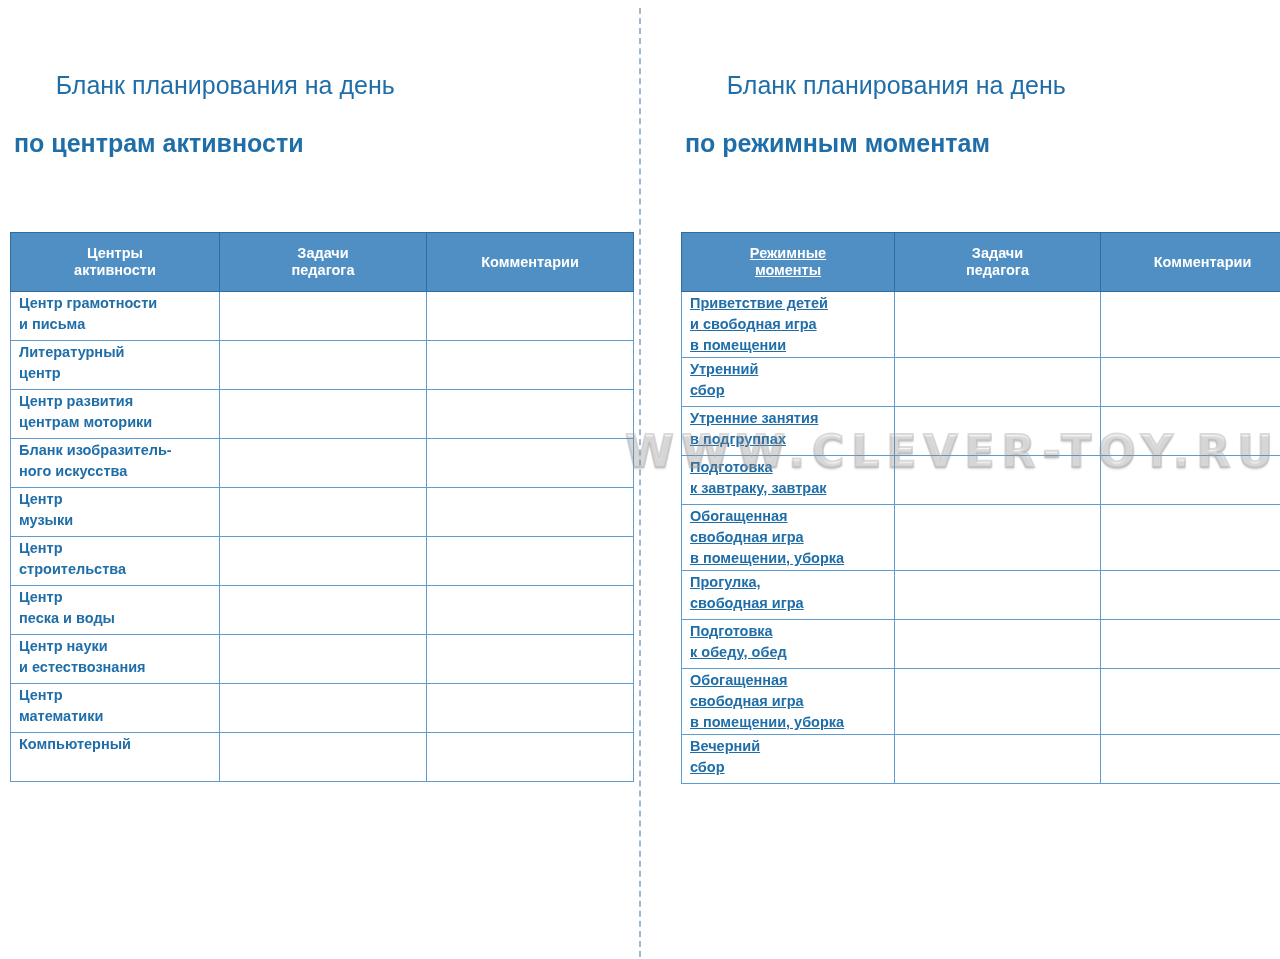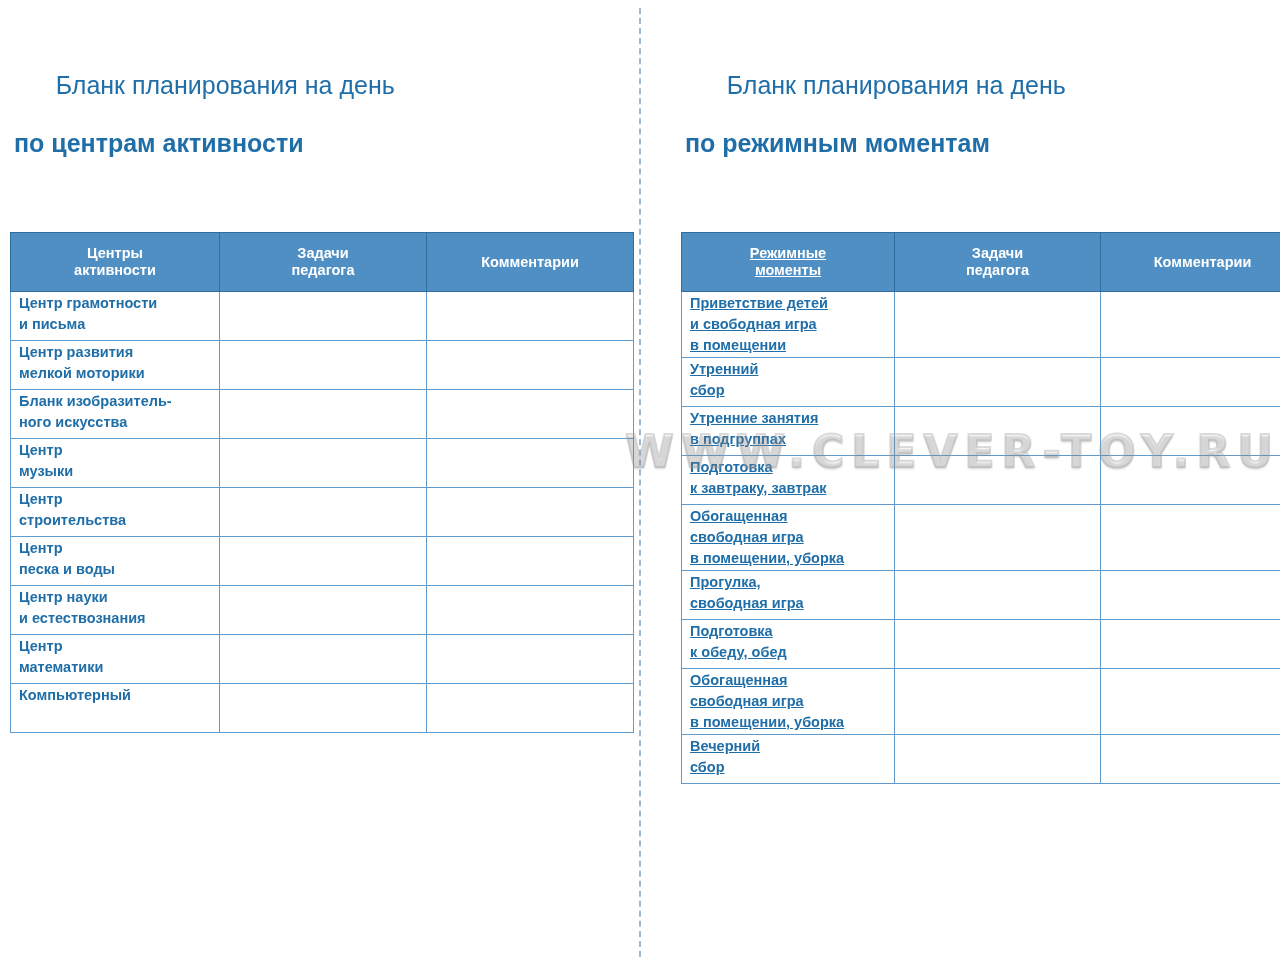--- a/index.html
+++ b/index.html
@@ -150,22 +150,30 @@
         <tr>
           <td class="c1">
             <div>Центр грамотности</div>
             <div>и письма</div>
           </td>
           <td class="c2 blank"></td>
           <td class="c3 blank"></td>
         </tr>
         <tr>
           <td class="c1">
+            <div>Литературный</div>
+            <div>центр</div>
+          </td>
+          <td class="c2 blank"></td>
+          <td class="c3 blank"></td>
+        </tr>
+        <tr>
+          <td class="c1">
             <div>Центр развития</div>
-            <div>мелкой моторики</div>
+            <div>центрам моторики</div>
           </td>
           <td class="c2 blank"></td>
           <td class="c3 blank"></td>
         </tr>
         <tr>
           <td class="c1">
             <div>Бланк изобразитель-</div>
             <div>ного искусства</div>
           </td>
           <td class="c2 blank"></td>

